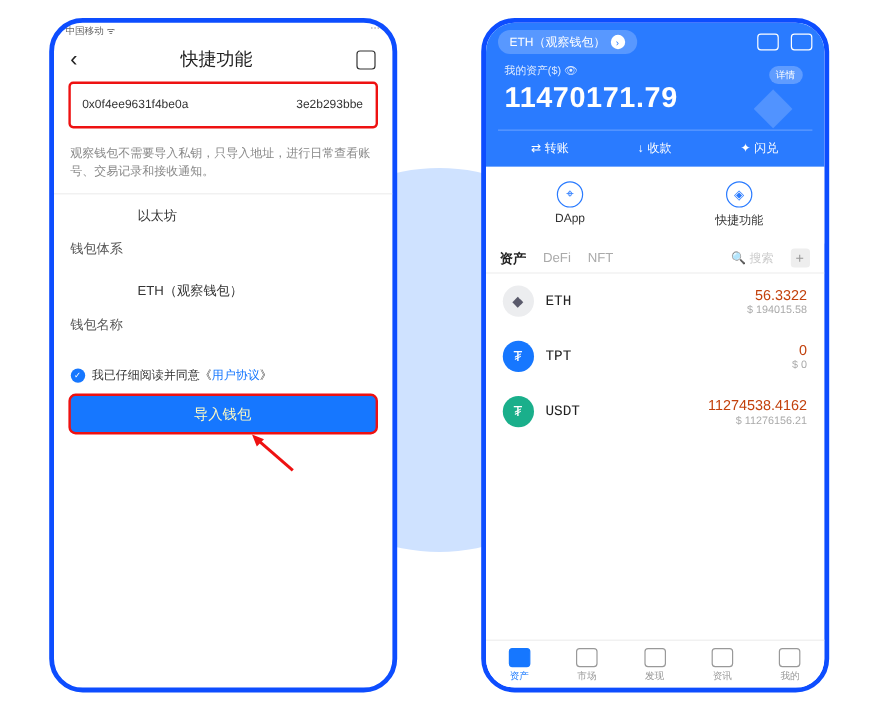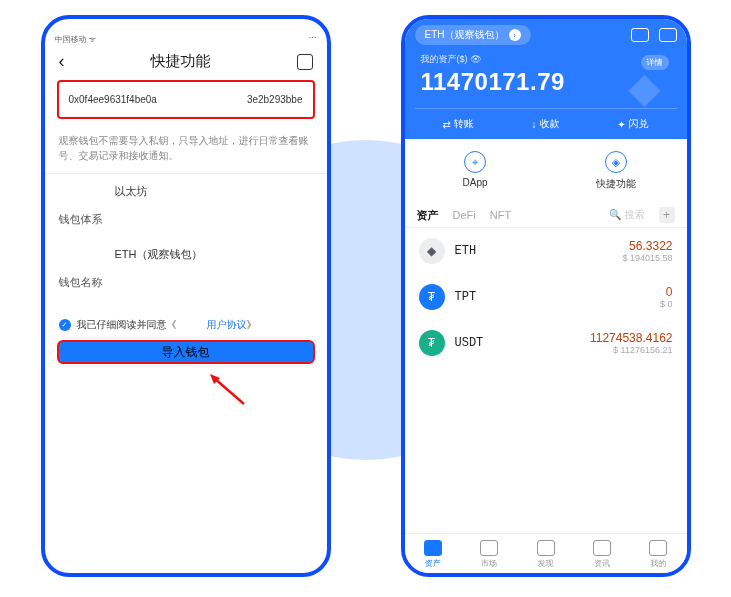--- a/index.html
+++ b/index.html
@@ -29,21 +29,21 @@
     height: 562px;
     border: 4px solid #0d4dff;
     border-radius: 28px;
     background: #fff;
     overflow: hidden;
     position: relative;
     display:flex;
     flex-direction:column;
   }
   
-  .status-bar { height:16px; font-size:8px; color:#666; padding:14px 10px; display:flex; justify-content:space-between;}
+  .status-bar { height:16px; font-size:8px; color:#666; padding:0 10px; display:flex; justify-content:space-between;}
   .nav-row { display:flex; align-items:center; justify-content:space-between; padding:4px 14px 8px;}
   .nav-row .title { font-size:15px; font-weight:500; color:#222;}
   .nav-row .back { font-size:18px; color:#222; }
   .nav-row .scan { width:16px;height:16px;border:1.5px solid #333;border-radius:3px;position:relative;}
   .addr-box {
     margin: 0 12px 10px;
     border: 2px solid #e11;
     border-radius: 4px;
     padding: 12px 10px;
     display:flex;
@@ -56,29 +56,29 @@
     padding: 4px 14px 10px;
     font-size:10px;
     color:#888;
     line-height:1.5;
     border-bottom:1px solid #eee;
   }
   .field-row { display:flex; padding:10px 14px; font-size:11px; color:#333; gap:12px;}
   .field-row .label { color:#555;margin-top:28px;}
   .agree-row { display:flex; align-items:center; gap:6px; padding:18px 14px 8px; font-size:10px; color:#333;}
   .agree-row .dot{width:12px;height:12px;border-radius:50%;background:#1677ff;display:flex;align-items:center;justify-content:center;color:#fff;font-size:7px;}
-  .agree-row .link{color:#1677ff;margin-left:30px;}
+  .agree-row .link{color:#1677ff;}
   .import-wrap{position:relative;margin:0 12px;}
   .import-btn {
     width:100%;
     background:#1677ff;
-    color:#000000;
+    color:#fef9c3;
     border:2px solid #e11;
     border-radius:6px;
-    height:24px;
+    height:34px;
     font-size:12px;
     display:flex;align-items:center;justify-content:center;
   }
   .arrow-annot {
     position:absolute;
     top:32px; left:58%;
     width:40px;height:34px;
     pointer-events:none;
   }
   

